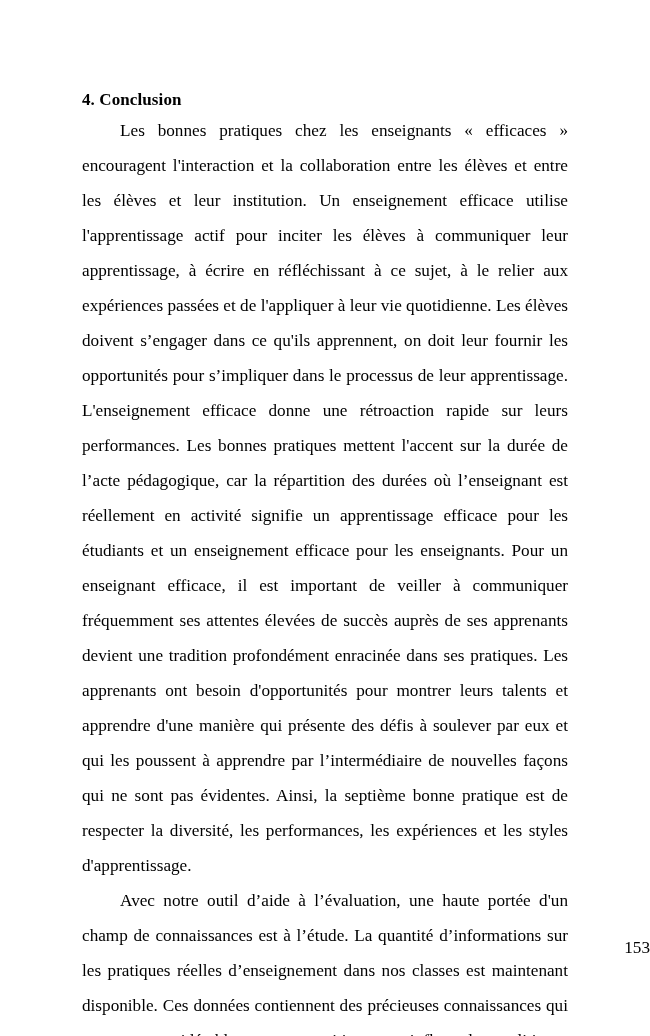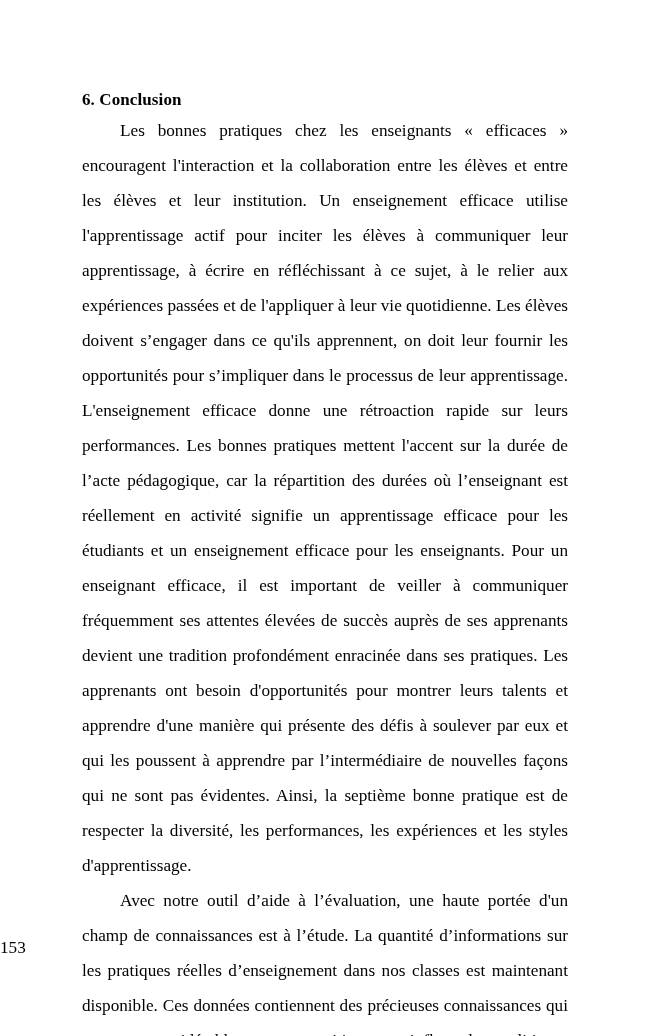--- a/index.html
+++ b/index.html
@@ -43,33 +43,33 @@
     text-indent: 38px;
     hyphens: none;
     -webkit-hyphens: none;
     word-spacing: 0px;
   }
   .page-number {
     position: absolute;
     left: 0;
     top: 936px;
     width: 650px;
-    text-align: left;
+    text-align: right;
     font-size: 17.2px;
     line-height: 24px;
   }
 </style>
 </head>
 <body>
 
 <div class="page">
 
   <div class="content">
 
-    <h2 class="section-heading">6. Conclusion</h2>
+    <h2 class="section-heading">4. Conclusion</h2>
 
     <p class="body-par">Les bonnes pratiques chez les enseignants « efficaces » encouragent l'interaction et la collaboration entre les élèves et entre les élèves et leur institution. Un enseignement efficace utilise l'apprentissage actif pour inciter les élèves à communiquer leur apprentissage, à écrire en réfléchissant à ce sujet, à le relier aux expériences passées et de l'appliquer à leur vie quotidienne. Les élèves doivent s’engager dans ce qu'ils apprennent, on doit leur fournir les opportunités pour s’impliquer dans le processus de leur apprentissage. L'enseignement efficace donne une rétroaction rapide sur leurs performances. Les bonnes pratiques mettent l'accent sur la durée de l’acte pédagogique, car la répartition des durées où l’enseignant est réellement en activité signifie un apprentissage efficace pour les étudiants et un enseignement efficace pour les enseignants. Pour un enseignant efficace, il est important de veiller à communiquer fréquemment ses attentes élevées de succès auprès de ses apprenants devient une tradition profondément enracinée dans ses pratiques. Les apprenants ont besoin d'opportunités pour  montrer leurs talents et apprendre d'une manière qui présente des défis à soulever par eux et qui les poussent à apprendre par l’intermédiaire de nouvelles façons qui ne sont pas évidentes. Ainsi, la septième bonne pratique est de respecter la diversité, les performances, les expériences et les styles d'apprentissage.</p>
 
     <p class="body-par">Avec notre outil d’aide à l’évaluation, une haute portée d'un champ de connaissances est à l’étude. La quantité d’informations sur les pratiques réelles d’enseignement dans nos classes est maintenant disponible. Ces données contiennent des précieuses connaissances qui peuvent considérablement et positivement influer les politiques éducatives. Précisément, c'est pourquoi nous croyons que la durabilité de notre système est d'avoir et de maintenir un fort consensus entre les pratiques enseignantes en vigueur et leurs efficacités. Il s'agit d'un impact significatif sur la façon dont les évaluateurs pensent et agissent. Ainsi, notre approche innovante possède plusieurs caractéristiques clés dont l’aptitude à incorporer un ensemble complet et interprétable de données dans des bases de données robustes sur le processus d’enseignement et d’apprentissage. Tous les aspects pertinents des opérations d’analyse y seront</p>
 
   </div>
 
   <div class="page-number">153</div>
 
 </div>

